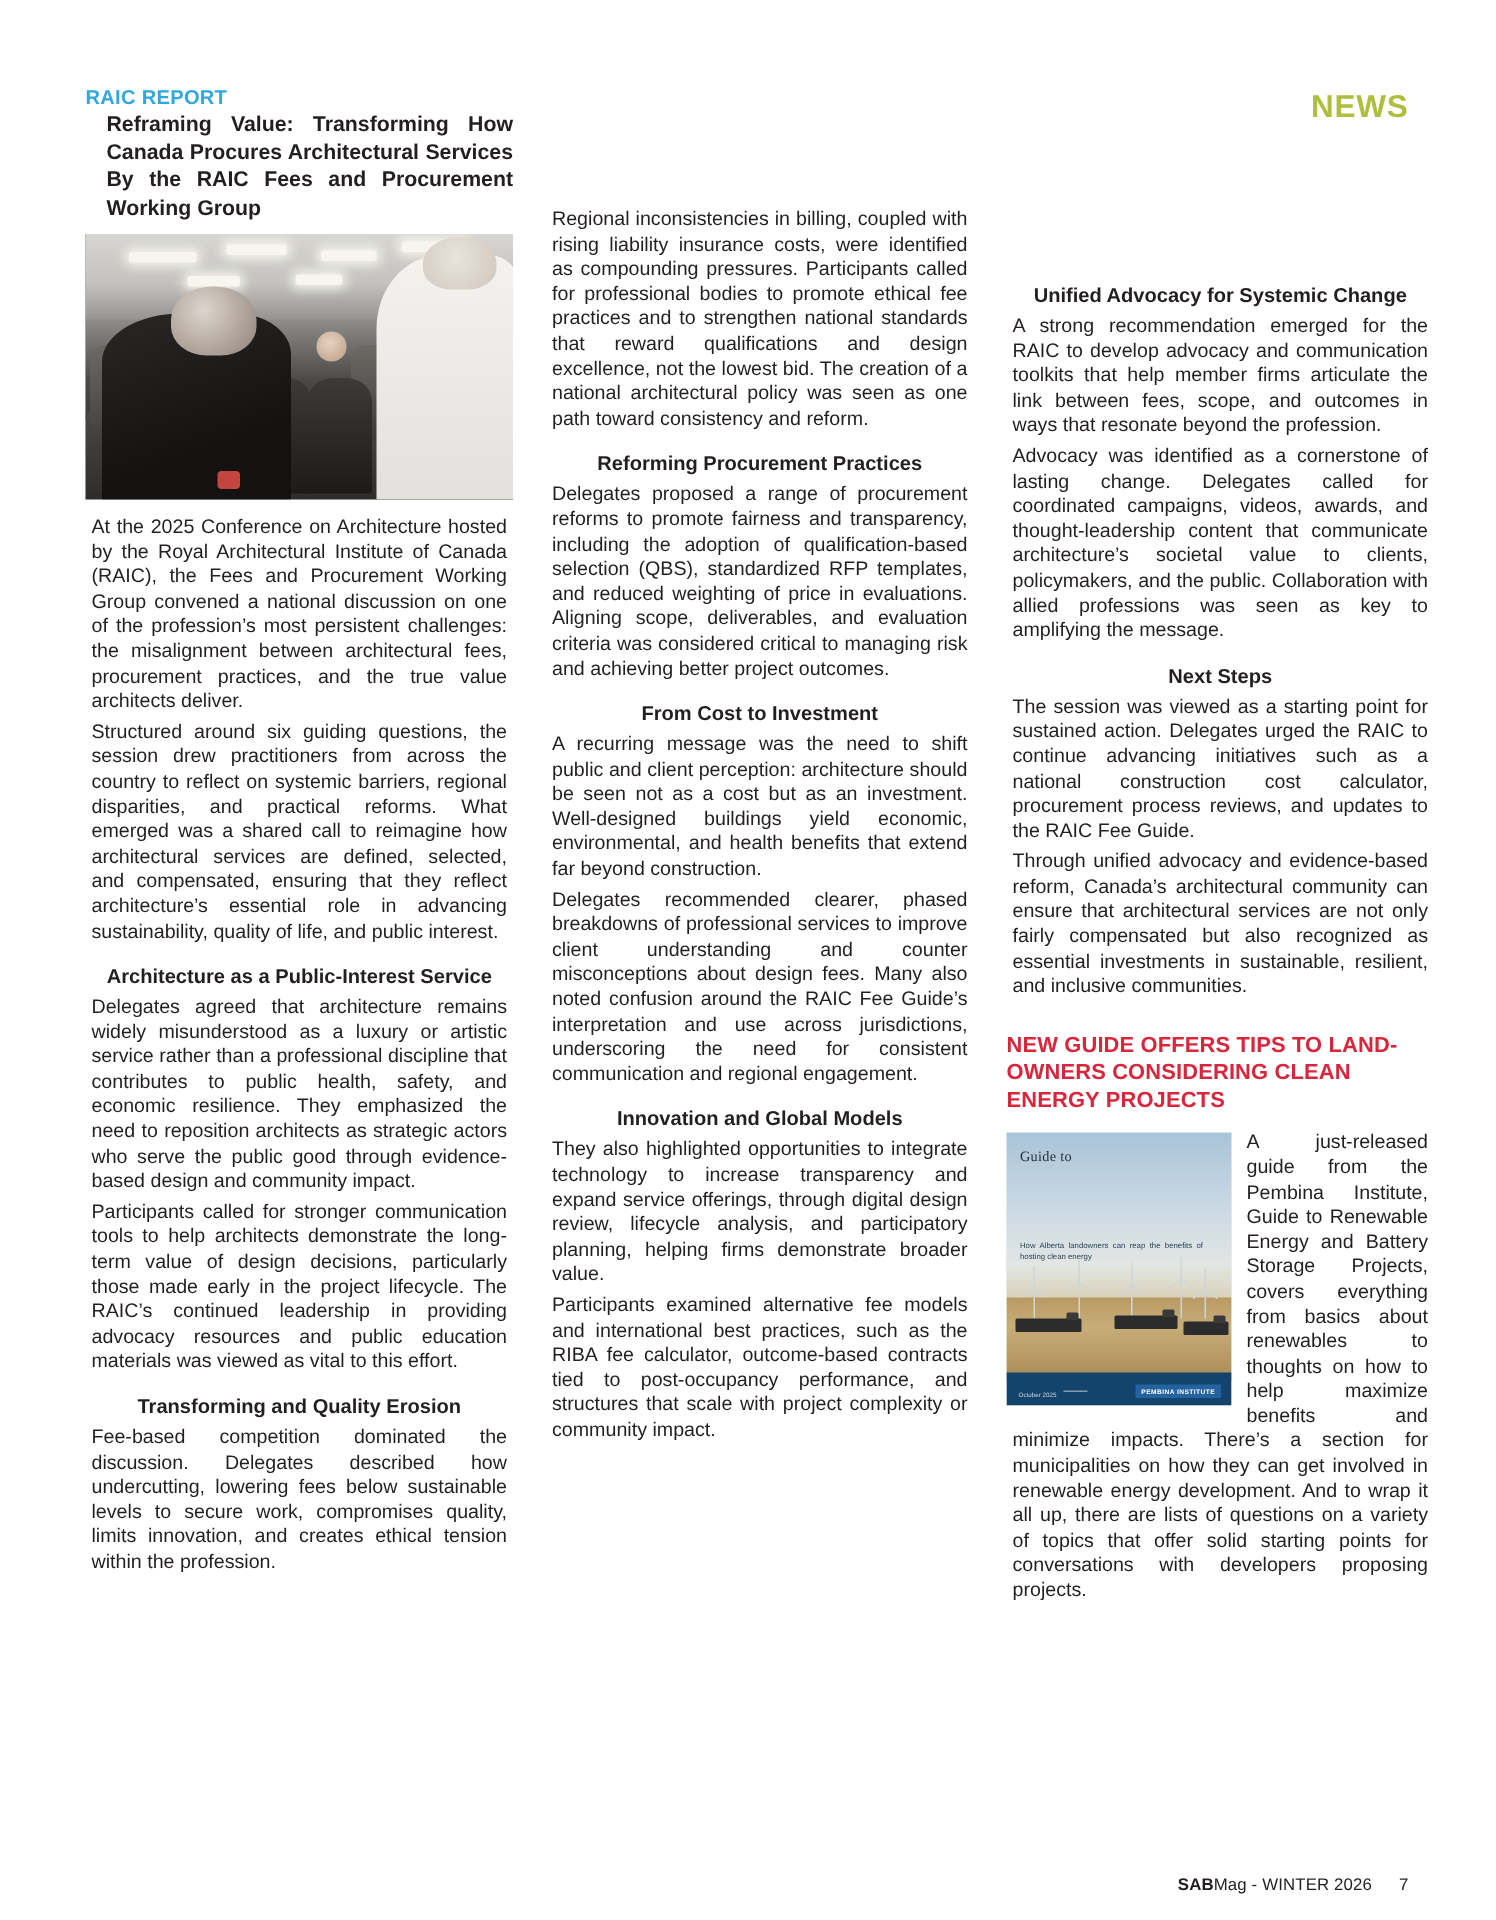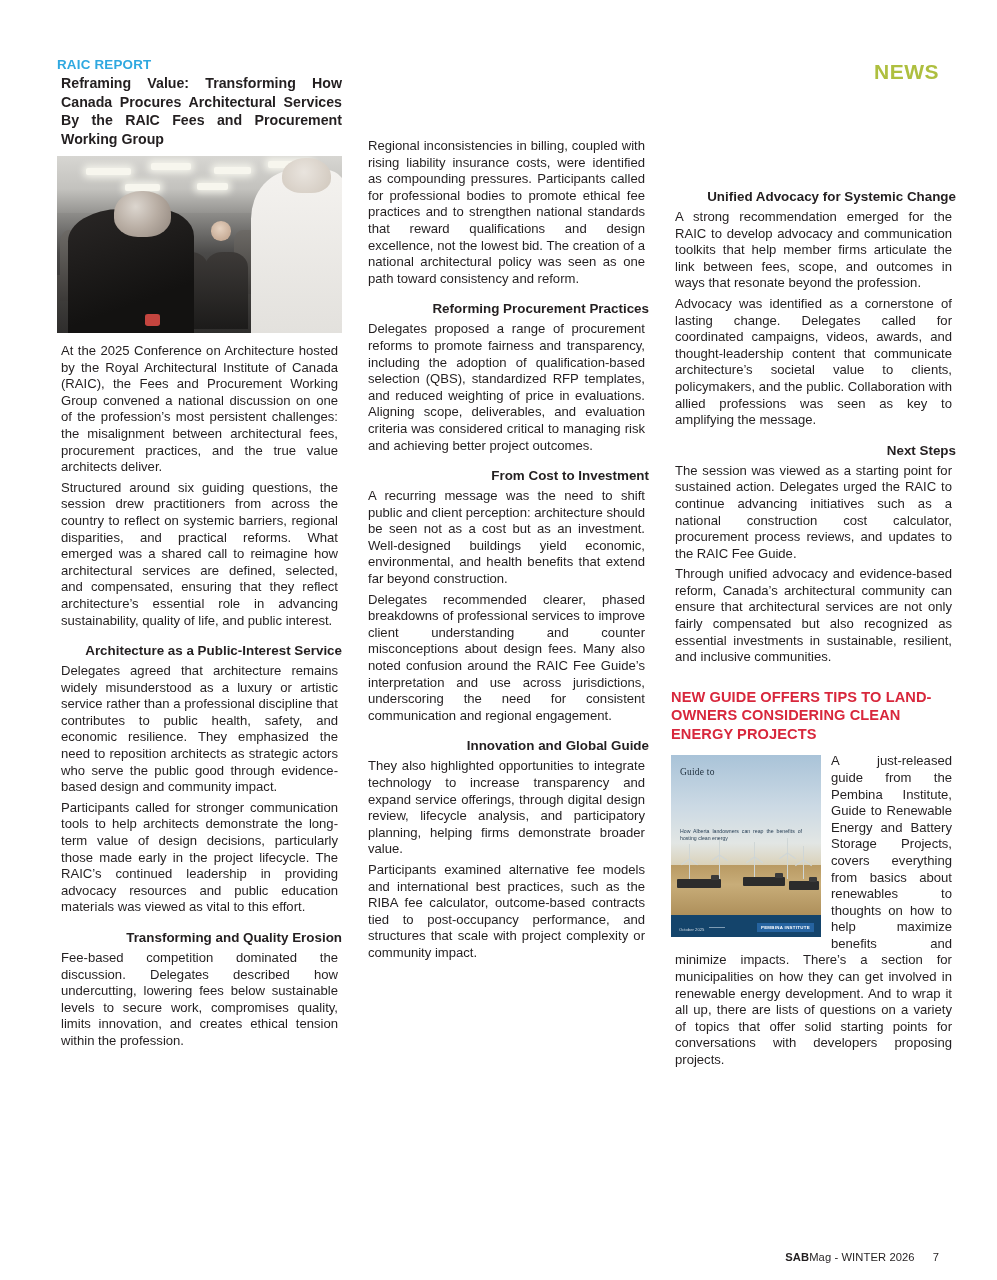--- a/index.html
+++ b/index.html
@@ -62,30 +62,30 @@
     font-size: 13.4px;
     letter-spacing: 0.2px;
     line-height: 17px;
     margin: 0 0 1px 0;
     text-align: left;
   }
   .deck {
     font-weight: bold;
     font-size: 14.2px;
     line-height: 18.5px;
-    margin: 0 0 8px 4px;
+    margin: 0 0 8px 14px;
     text-align: justify;
     color: #231f20;
   }
   .subhead {
     font-weight: bold;
     font-size: 13.4px;
     line-height: 17px;
     margin: 13px 0 0 0;
-    text-align: right;
+    text-align: center;
   }
   .subhead.first { margin-top: 0; }
   .red-head {
     color: #d8273c;
     font-weight: bold;
     font-size: 14.6px;
     line-height: 18.5px;
     letter-spacing: 0.1px;
     margin: 22px 0 10px 0;
     text-align: left;
@@ -288,21 +288,21 @@
   <div class="col col-2">
     <p>Regional inconsistencies in billing, coupled with rising liability insurance costs, were identified as compounding pressures. Participants called for professional bodies to promote ethical fee practices and to strengthen national standards that reward qualifications and design excellence, not the lowest bid. The creation of a national architectural policy was seen as one path toward consistency and reform.</p>
 
     <div class="subhead">Reforming Procurement Practices</div>
     <p>Delegates proposed a range of procurement reforms to promote fairness and transparency, including the adoption of qualification-based selection (QBS), standardized RFP templates, and reduced weighting of price in evaluations. Aligning scope, deliverables, and evaluation criteria was considered critical to managing risk and achieving better project outcomes.</p>
 
     <div class="subhead">From Cost to Investment</div>
     <p>A recurring message was the need to shift public and client perception: architecture should be seen not as a cost but as an investment. Well-designed buildings yield economic, environmental, and health benefits that extend far beyond construction.</p>
     <p>Delegates recommended clearer, phased breakdowns of professional services to improve client understanding and counter misconceptions about design fees. Many also noted confusion around the RAIC Fee Guide’s interpretation and use across jurisdictions, underscoring the need for consistent communication and regional engagement.</p>
 
-    <div class="subhead">Innovation and Global Guide</div>
+    <div class="subhead">Innovation and Global Models</div>
     <p>They also highlighted opportunities to integrate technology to increase transparency and expand service offerings, through digital design review, lifecycle analysis, and participatory planning, helping firms demonstrate broader value.</p>
     <p>Participants examined alternative fee models and international best practices, such as the RIBA fee calculator, outcome-based contracts tied to post-occupancy performance, and structures that scale with project complexity or community impact.</p>
   </div>
 
   <div class="col col-3">
 
     <div class="subhead first">Unified Advocacy for Systemic Change</div>
     <p>A strong recommendation emerged for the RAIC to develop advocacy and communication toolkits that help member firms articulate the link between fees, scope, and outcomes in ways that resonate beyond the profession.</p>
     <p>Advocacy was identified as a cornerstone of lasting change. Delegates called for coordinated campaigns, videos, awards, and thought-leadership content that communicate architecture’s societal value to clients, policymakers, and the public. Collaboration with allied professions was seen as key to amplifying the message.</p>
 

